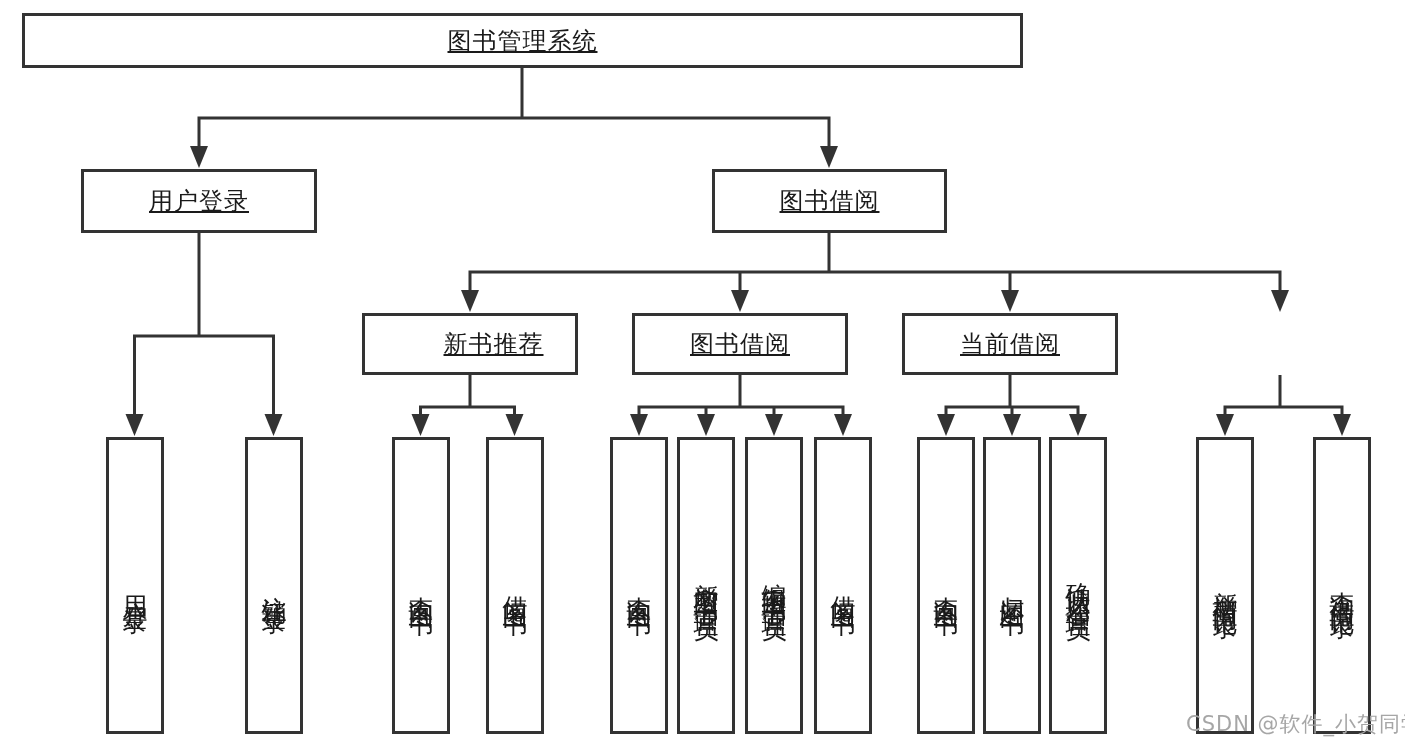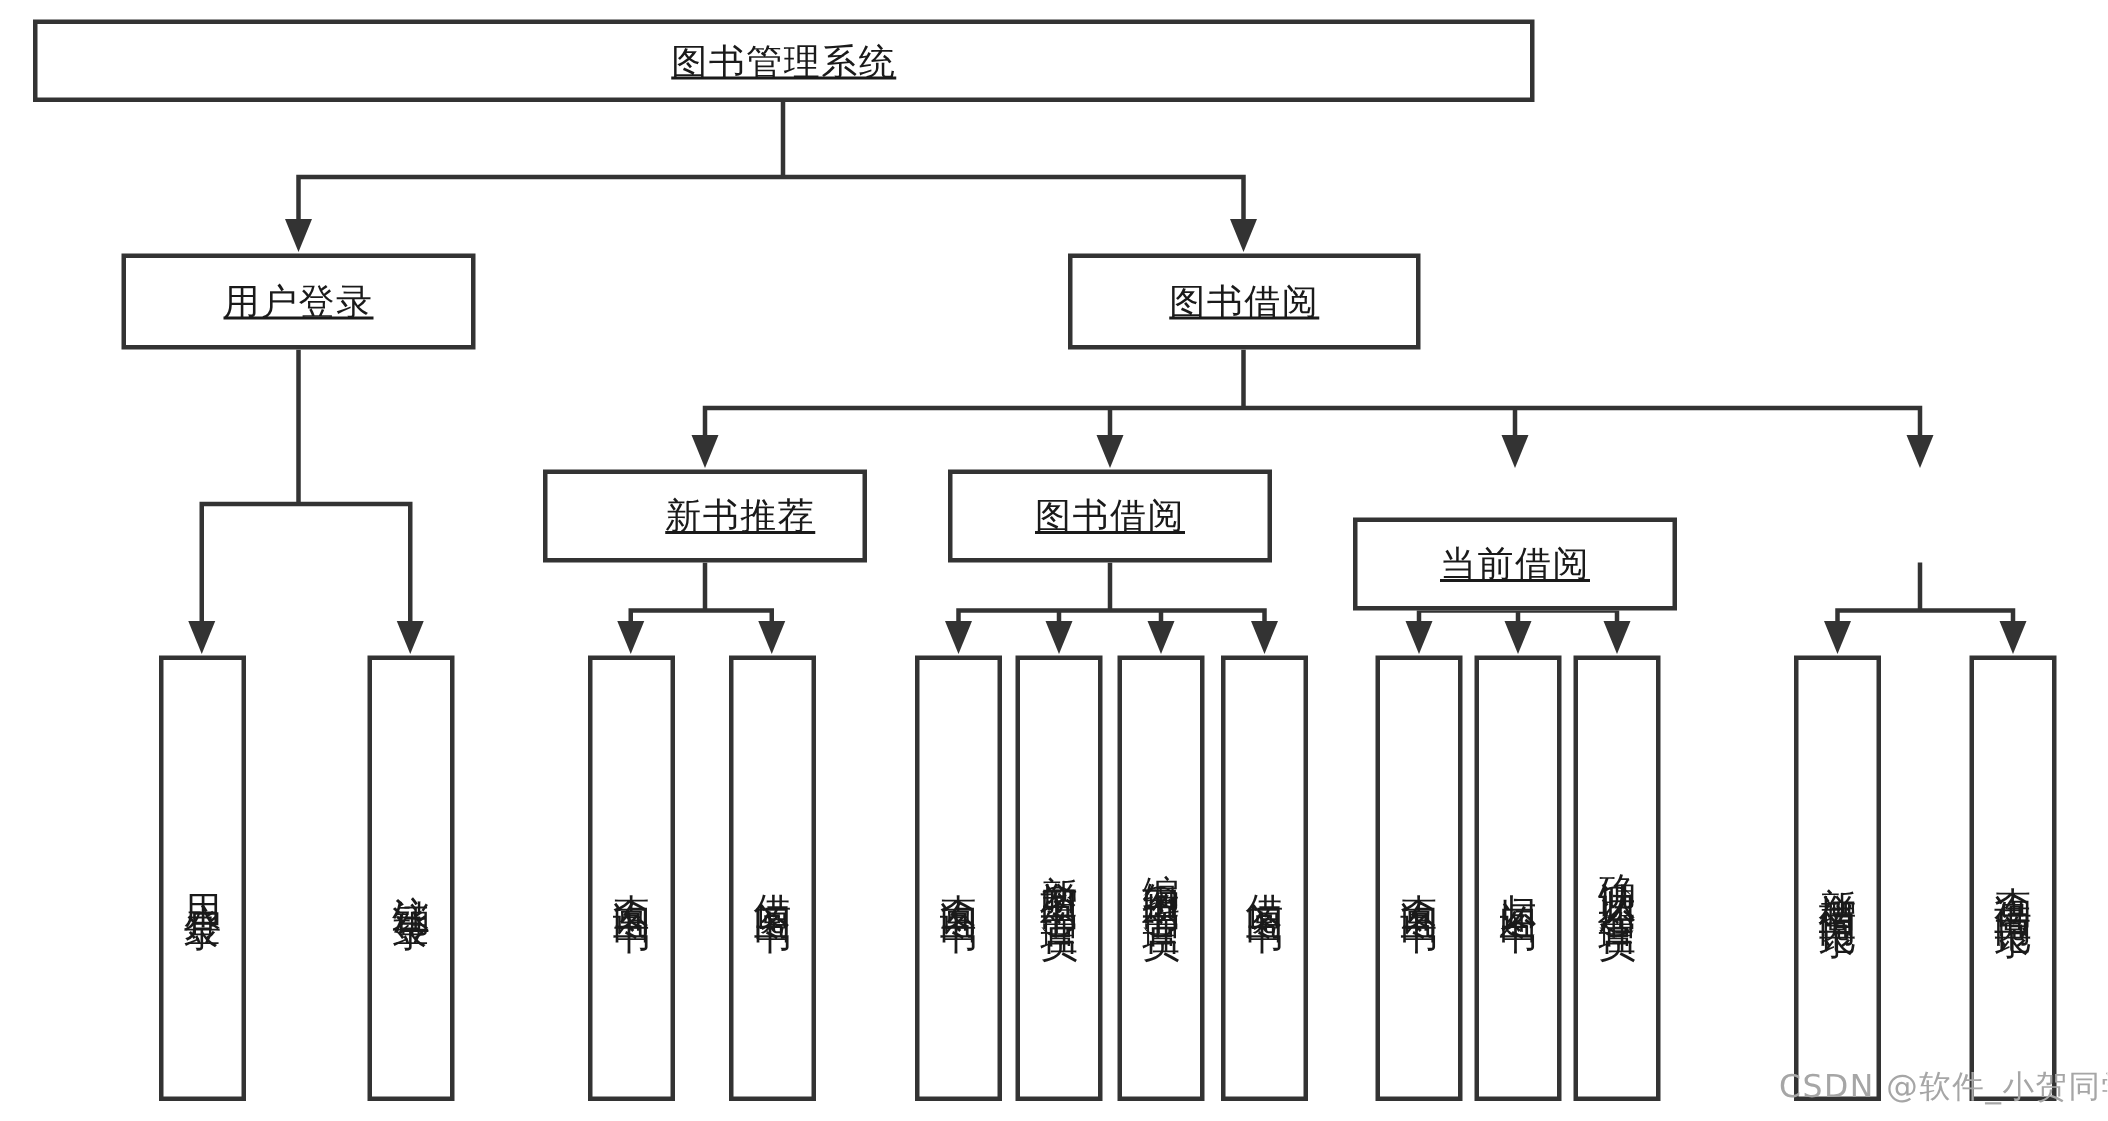--- a/index.html
+++ b/index.html
@@ -87,21 +87,21 @@
   <div class="node hnode" style="left:712px;top:169px;width:235px;height:64px;">
     <span>图书借阅</span>
   </div>
 
   <div class="node hnode" style="left:362px;top:313px;width:216px;height:62px;padding-left:47px;">
     <span>新书推荐</span>
   </div>
   <div class="node hnode" style="left:632px;top:313px;width:216px;height:62px;">
     <span>图书借阅</span>
   </div>
-  <div class="node hnode" style="left:902px;top:313px;width:216px;height:62px;margin-top:32px;">
+  <div class="node hnode" style="left:902px;top:313px;width:216px;height:62px;">
     <span>当前借阅</span>
   </div>
 
   <div class="node vnode" style="left:106px;top:437px;width:58px;height:297px;">
     <span class="vtext">用户登录</span>
   </div>
   <div class="node vnode" style="left:245px;top:437px;width:58px;height:297px;">
     <span class="vtext">注销登录</span>
   </div>
 

